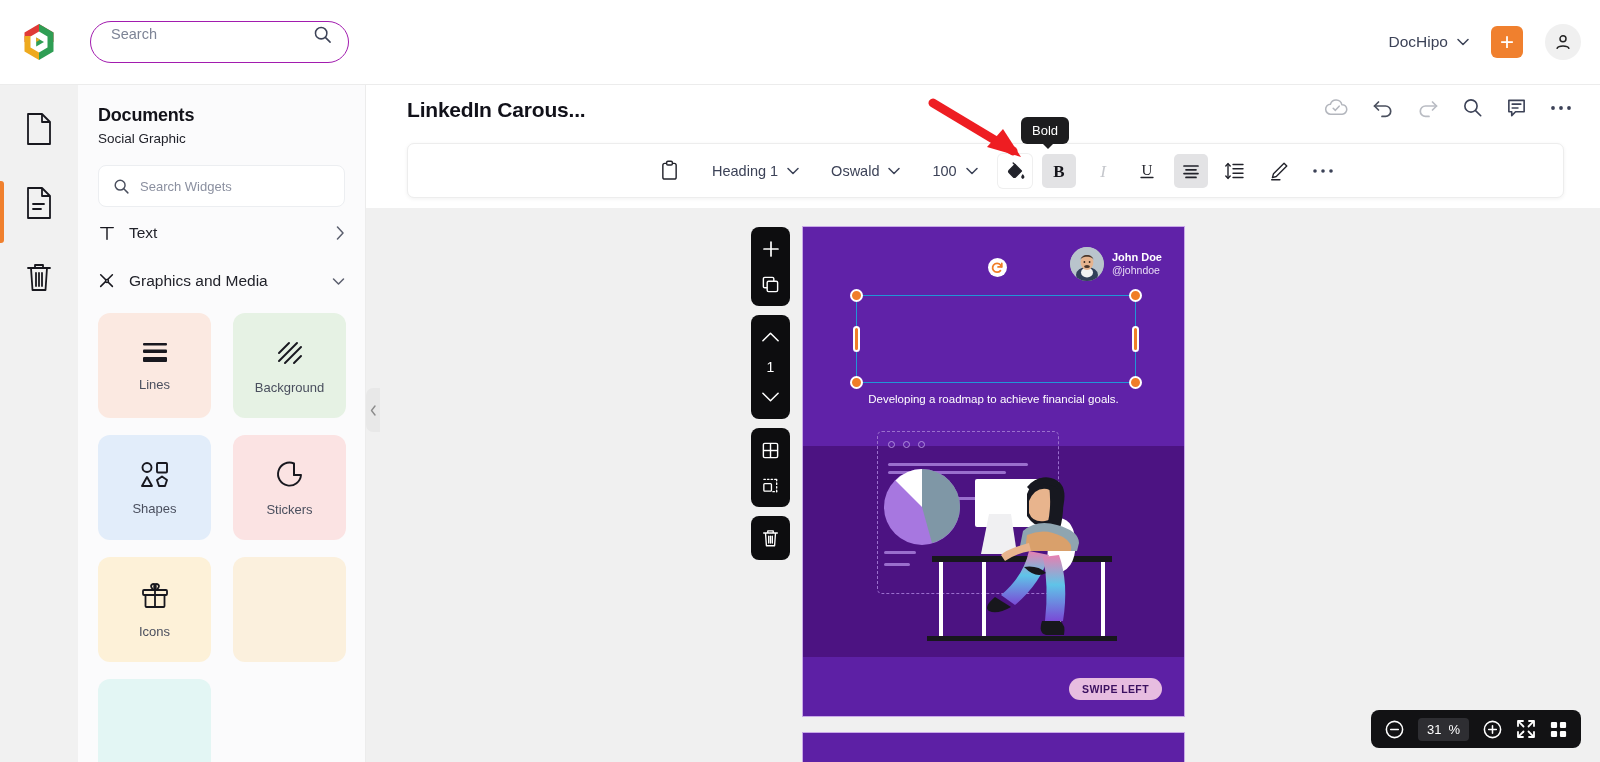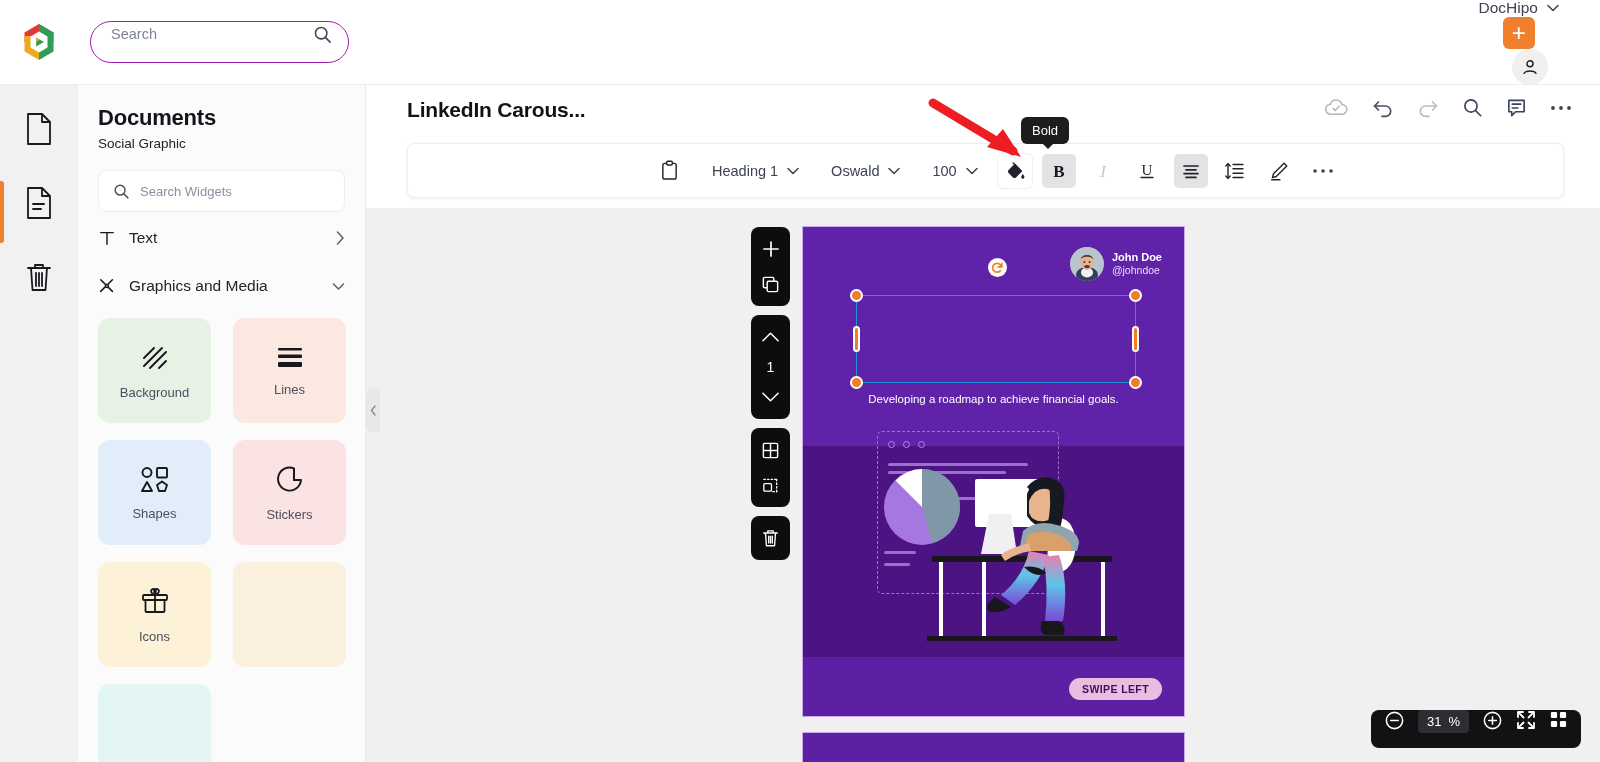--- a/index.html
+++ b/index.html
@@ -24,21 +24,21 @@
     display: flex; align-items: center; padding: 0 16px 16px 20px;
     background: #fff;
   }
   .search-box input {
     flex: 1; border: none; outline: none; font-size: 14.5px;
     color: #3c4257; font-family: "Liberation Sans", sans-serif;
     background: transparent;
   }
   .search-box input::placeholder { color: #7d8496; }
   .topbar-right {
-    margin-left: auto; display: flex; align-items: center; gap: 0; padding-right: 19px; flex-direction: column;
+    margin-left: auto; display: flex; align-items: center; gap: 0; padding-right: 19px;
   }
   .workspace-sel {
     display: flex; align-items: center; gap: 9px; font-size: 15.5px;
     color: #3c4257; cursor: pointer; margin-right: 22px;
   }
   .plus-btn {
     width: 32px; height: 32px; background: #f0802e; border-radius: 6px;
     display: flex; align-items: center; justify-content: center;
     color: #fff; font-size: 24px; line-height: 1; font-weight: 300;
     cursor: pointer; margin-right: 22px;
@@ -62,21 +62,21 @@
     content: ""; position: absolute; left: 0; top: 4px;
     width: 4px; height: 62px; background: #f0802e; border-radius: 0 3px 3px 0;
   }
 
   
   .sidebar {
     position: absolute; top: 85px; left: 78px; width: 288px; height: 677px;
     background: #fbfbfc; border-right: 1px solid #ececec;
     padding: 20px 20px 0 20px; overflow: hidden; z-index: 15;
   }
-  .sb-title { font-size: 22px; font-weight: bold; color: #13131a; letter-spacing: -0.2px; }
+  .sb-title { font-size: 18px; font-weight: bold; color: #13131a; letter-spacing: -0.2px; }
   .sb-sub { font-size: 13.5px; color: #22232b; margin-top: 5px; }
   .widget-search {
     margin-top: 19px; height: 42px; background: #fff;
     border: 1px solid #eceef1; border-radius: 8px;
     display: flex; align-items: center; gap: 10px; padding: 0 14px;
   }
   .widget-search input {
     flex: 1; border: none; outline: none; font-size: 13px;
     color: #3c4257; font-family: "Liberation Sans", sans-serif; background: transparent;
   }
@@ -232,21 +232,21 @@
   .swipe {
     position: absolute; right: 22px; bottom: 16px;
     background: #e7bde0; color: #3b1060; font-size: 10.5px; font-weight: bold;
     padding: 5px 13px; border-radius: 11px; letter-spacing: .4px;
   }
 
   
   .zoom-bar {
     position: absolute; right: 19px; bottom: 14px; height: 38px;
     background: #121214; border-radius: 8px;
-    display: flex; align-items: flex-start; gap: 13px; padding: 0 13px; z-index: 25;
+    display: flex; align-items: center; gap: 13px; padding: 0 13px; z-index: 25;
   }
   .zb-icon { cursor: pointer; display: flex; align-items: center; color: #fff; }
   .zoom-val {
     background: #2e2e32; border-radius: 4px; color: #fff; font-size: 13px;
     padding: 4px 9px; display: flex; gap: 7px; cursor: pointer;
   }
   .svg-i { display: block; }
 </style>
 </head>
 <body>
@@ -371,41 +371,41 @@
       <span>Graphics and Media</span>
       <span class="chev">
         <svg class="svg-i" width="13" height="9" viewBox="0 0 13 9" fill="none" stroke="#5b5f6e" stroke-width="1.5">
           <polyline points="1.5,2 6.5,7 11.5,2" stroke-linecap="round" stroke-linejoin="round"></polyline>
         </svg>
       </span>
     </div>
 
     <div class="tile-grid">
 
+      <div class="tile" style="background:#fbe9e1">
+        <span>
+          <svg class="svg-i" width="30" height="24" viewBox="0 0 30 24" fill="#18181f">
+            <rect x="3" y="3" width="24" height="2.4" rx="1"></rect>
+            <rect x="3" y="9.5" width="24" height="3.6" rx="1"></rect>
+            <rect x="3" y="17" width="24" height="5" rx="1"></rect>
+          </svg>
+        </span>
+        <span class="tile-label">Lines</span>
+      </div>
+
       <div class="tile" style="background:#e6f2e4">
         <span>
           <svg class="svg-i" width="30" height="30" viewBox="0 0 30 30" fill="none" stroke="#18181f" stroke-width="2" stroke-linecap="round">
             <line x1="4" y1="16" x2="14" y2="6"></line>
               <line x1="4" y1="24" x2="22" y2="6"></line>
             <line x1="10" y1="26" x2="26" y2="10"></line>
               <line x1="19" y1="26" x2="26" y2="19"></line>
           </svg>
         </span>
         <span class="tile-label">Background</span>
-      </div>
-
-      <div class="tile" style="background:#fbe9e1">
-        <span>
-          <svg class="svg-i" width="30" height="24" viewBox="0 0 30 24" fill="#18181f">
-            <rect x="3" y="3" width="24" height="2.4" rx="1"></rect>
-            <rect x="3" y="9.5" width="24" height="3.6" rx="1"></rect>
-            <rect x="3" y="17" width="24" height="5" rx="1"></rect>
-          </svg>
-        </span>
-        <span class="tile-label">Lines</span>
       </div>
 
       <div class="tile" style="background:#e2edfa">
         <span>
           <svg class="svg-i" width="32" height="28" viewBox="0 0 32 28" fill="none" stroke="#18181f" stroke-width="1.9">
             <circle cx="8" cy="7.5" r="4.5"></circle>
             <rect x="18" y="3" width="10" height="9.5" rx="1"></rect>
             <polygon points="8,17 13,26 3,26" stroke-linejoin="round"></polygon>
             <polygon points="23,16.5 28,20 26,26 20,26 18,20" stroke-linejoin="round"></polygon>
           </svg>

